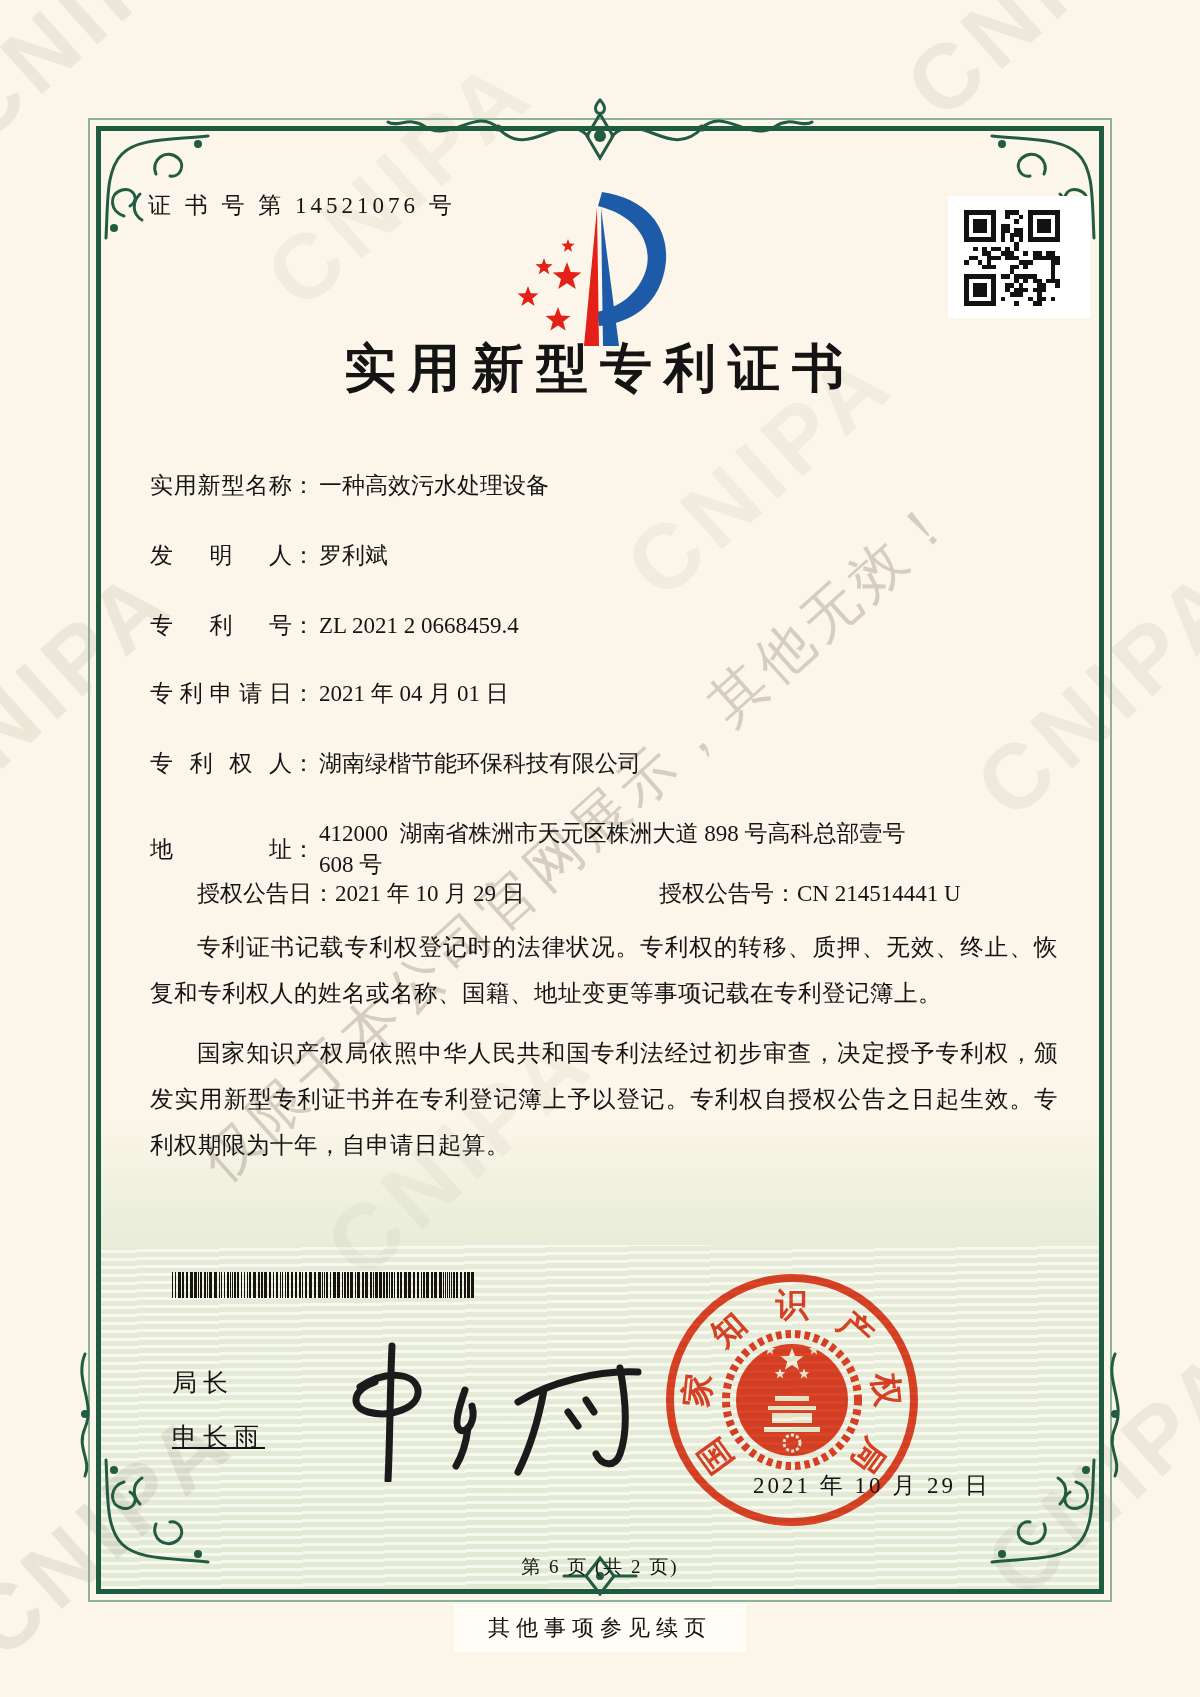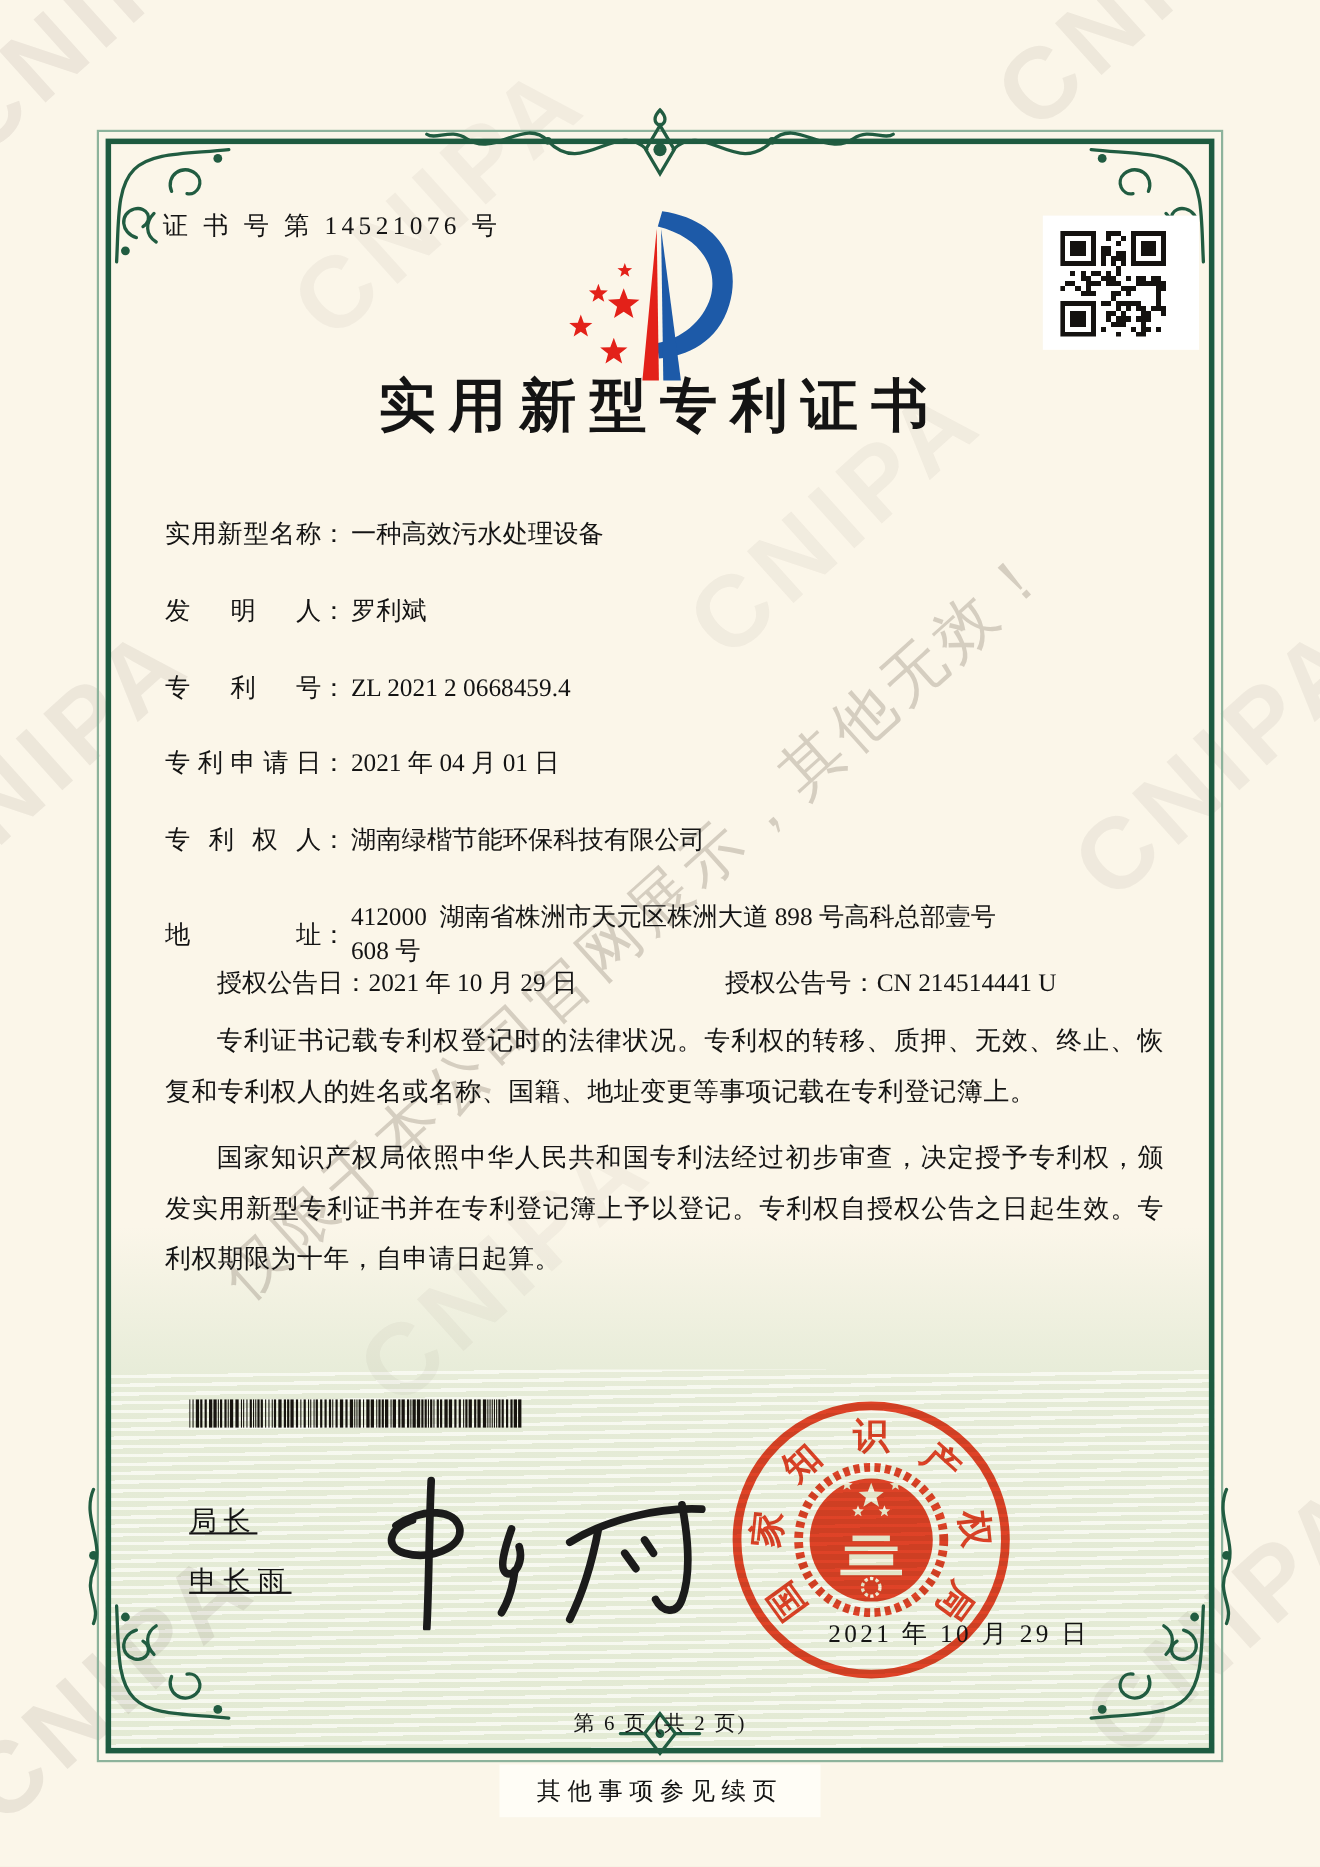--- a/index.html
+++ b/index.html
@@ -38,21 +38,21 @@
   .frow{left:150px;font-size:23px;display:flex;align-items:center;}
   .flabel{display:inline-block;width:142px;text-align:justify;text-align-last:justify;}
   .fvalue{white-space:pre-wrap;max-width:720px;line-height:31px;}
   .colon{margin-right:4px;}
   #grant-row{left:150px;top:878px;width:910px;font-size:23px;margin-left:47px;}
   #grant-right{position:absolute;left:462px;top:0;}
   #body-text{left:150px;top:924px;width:908px;font-size:23.5px;line-height:46px;
       text-align:justify;letter-spacing:.5px;}
   #body-text p{margin:0 0 14px 0;text-indent:2em;}
   #director-label{left:172px;top:1366px;font-size:25px;letter-spacing:6px;
-      font-family:"Liberation Sans","DejaVu Sans",sans-serif;text-decoration:underline;}
+      font-family:"Liberation Sans","DejaVu Sans",sans-serif;}
   #director-name{left:172px;top:1420px;font-size:25px;letter-spacing:6px;
       font-family:"Liberation Sans","DejaVu Sans",sans-serif;text-decoration:underline;}
   #seal-wrap{left:642px;top:1250px;width:300px;height:300px;z-index:20;
       mix-blend-mode:multiply;opacity:.95;}
   #seal-date{left:753px;top:1470px;font-size:23px;letter-spacing:3px;z-index:30;}
   #page-info{left:0;top:1554px;width:100%;text-align:center;font-size:19px;letter-spacing:2px;}
   #cont-note{left:50%;top:1604px;transform:translateX(-50%);background:rgba(255,253,246,.92);
       padding:9px 34px;font-size:22px;letter-spacing:6px;z-index:10;}
   #qr-box{left:948px;top:196px;width:142px;height:122px;background:#fff;}
   #qr-box svg{position:absolute;left:16px;top:14px;}

